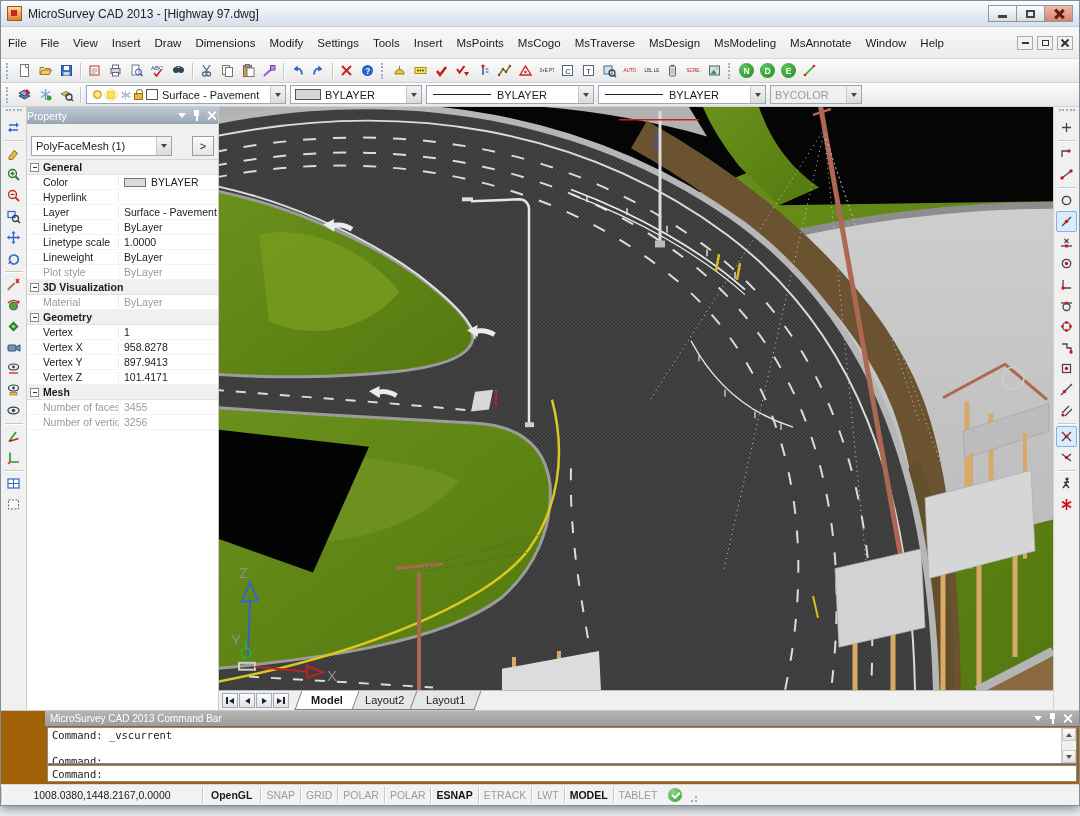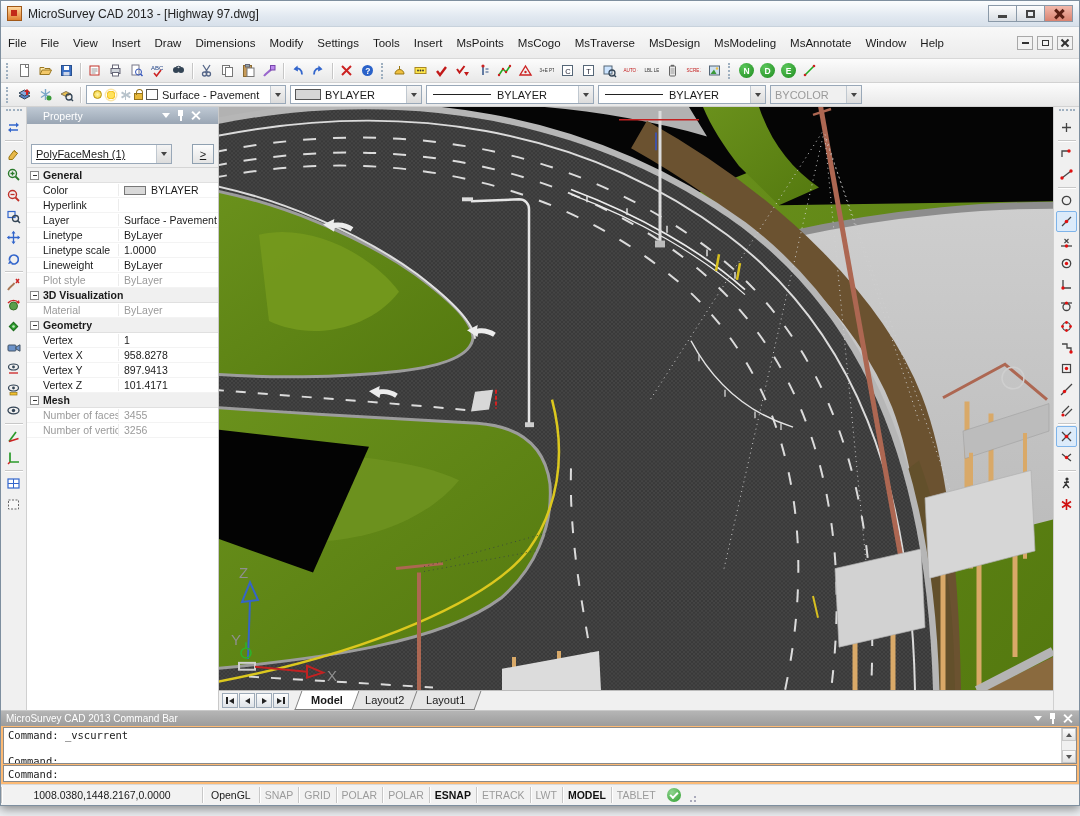--- a/index.html
+++ b/index.html
@@ -67,31 +67,31 @@
   .vstrip.right { border-left:1px solid #d0d0d0; }
   .hgrip { width:16px; height:5px; border-top:2px dotted #9fb0c0; margin-bottom:3px; }
   .vbtn { width:21px; height:21px; display:flex; align-items:center; justify-content:center; border:1px solid transparent; border-radius:2px; }
   .vbtn.active { border-color:#7eb4ea; background:#dcebfa; }
   .vbtn svg { width:15px; height:15px; display:block; }
   .vsep { width:18px; height:1px; background:#c8c8c8; margin:2px 0; box-shadow:0 1px 0 #fff; }
 
   
   .prop-panel { width:192px; background:#f0f0f0; border-right:1px solid #c9c9c9; display:flex; flex-direction:column; }
   .panel-title { height:17px; background:linear-gradient(#bfc9d4,#9aa6b4); color:#fff; font-size:10.5px;
-                 display:flex; align-items:center; padding:0 16px; }
+                 display:flex; align-items:center; padding:0 0; }
   .panel-title .t { flex:1; }
   .pt-btn { width:13px; height:13px; display:flex; align-items:center; justify-content:center; margin-left:2px; }
   .pt-down { width:0; height:0; border-left:4px solid transparent; border-right:4px solid transparent; border-top:5px solid #fff; }
   .pt-pin { position:relative; width:9px; height:11px; }
   .pt-pin::before { content:""; position:absolute; left:2px; top:0; width:5px; height:6px; background:#fff; }
   .pt-pin::after { content:""; position:absolute; left:4px; top:6px; width:1.5px; height:5px; background:#fff; }
   .pt-x { position:relative; width:9px; height:9px; }
   .pt-x::before,.pt-x::after { content:""; position:absolute; left:4px; top:-1px; width:2px; height:11px; background:#fff; }
   .pt-x::before{transform:rotate(45deg);} .pt-x::after{transform:rotate(-45deg);}
-  .selector-row { display:flex; padding:20px 4px 3px 4px; gap:20px; background:#f0f0f0;text-decoration:underline; }
+  .selector-row { display:flex; padding:12px 4px 3px 4px; gap:20px; background:#f0f0f0; }
   .selector-row .combo { flex:1; margin:0; height:20px; }
   .expand-btn { width:22px; height:20px; border:1px solid #8fa0b0; background:linear-gradient(#fcfcfc,#e4e4e4);
                 display:flex; align-items:center; justify-content:center; font-size:11px; }
   .prop-grid { flex:1; background:#fff; border-top:1px solid #d5d5d5; overflow:hidden; }
   .prow { display:flex; height:15px; align-items:center; font-size:10.5px; border-bottom:1px solid #f3f3f3; }
   .prow .lbl { width:92px; padding-left:16px; border-right:1px solid #ececec; white-space:nowrap; overflow:hidden; }
   .prow .val { flex:1; padding-left:5px; white-space:nowrap; overflow:hidden; display:flex; align-items:center; }
   .prow.cat { background:#f0f0f0; font-weight:bold; border-bottom:1px solid #e0e0e0; }
   .prow.cat .lbl { border-right:none; padding-left:3px; display:flex; align-items:center; width:auto; }
   .prow.muted .lbl,.prow.muted .val { color:#9a9a9a; }
@@ -109,38 +109,38 @@
   .tri-r { width:0; height:0; border-top:3.5px solid transparent; border-bottom:3.5px solid transparent; border-left:5px solid #222; }
   .endbar { width:2px; height:7px; background:#222; }
   .tabs { display:flex; margin-left:8px; height:100%; align-items:stretch; }
   .tab { transform:skewX(-20deg); border:1px solid #808080; border-top:none; background:#e6e6e6; padding:0 12px; margin-right:-4px;
          display:flex; align-items:center; }
   .tab span { transform:skewX(20deg); font-size:11px; }
   .tab.active { background:#ffffff; z-index:2; }
   .tab.active span { font-weight:bold; }
 
   
-  .cmdbar { height:74px; background:#fdba74; border-top:1px solid #c9c9c9; display:flex; flex-direction:column; }
+  .cmdbar { height:74px; background:#a16207; border-top:1px solid #c9c9c9; display:flex; flex-direction:column;padding-left:44px; }
   .cmd-title { height:15px; background:linear-gradient(#b5b5b5,#9c9c9c); color:#fff; font-size:10px; display:flex; align-items:center; padding:0 5px; }
   .cmd-title .t { flex:1; }
   .cmd-history { flex:1; margin:1px 2px 1px 2px; background:#fff; border:1px solid #8a8a8a; display:flex; min-height:0; }
   .cmd-lines { flex:1; font-family:"DejaVu Sans Mono", monospace; font-size:10.5px; line-height:13px; padding:1px 4px; white-space:pre; overflow:hidden; }
   .cmd-scroll { width:15px; background:#f0f0f0; border-left:1px solid #d0d0d0; display:flex; flex-direction:column; justify-content:space-between; }
   .sarrow { height:13px; display:flex; align-items:center; justify-content:center; background:linear-gradient(#fcfcfc,#e2e2e2); border:1px solid #c8c8c8; }
   .up { width:0;height:0;border-left:3.5px solid transparent;border-right:3.5px solid transparent;border-bottom:4.5px solid #555; }
   .dn { width:0;height:0;border-left:3.5px solid transparent;border-right:3.5px solid transparent;border-top:4.5px solid #555; }
   .cmd-input { height:17px; margin:0 2px 2px 2px; background:#fff; border:1px solid #8a8a8a;
                font-family:"DejaVu Sans Mono", monospace; font-size:10.5px; display:flex; align-items:center; padding:0 4px; }
 
   
   .statusbar { height:21px; background:#f2f2f2; border-top:1px solid #d9d9d9; display:flex; align-items:center; font-size:10.5px; }
   .status-msg { flex:1; padding-left:8px; }
   .ssep { width:1px; align-self:stretch; margin:2px 0; background:#c8c8c8; box-shadow:1px 0 0 #fff; }
   .scoords { width:200px; text-align:center; }
-  .srender { padding:0 8px; font-weight:normal; }
+  .srender { padding:0 8px; font-weight:bold; }
   .stoggle { padding:0 5px; color:#9b9b9b; }
   .stoggle.on { color:#111; font-weight:bold; }
   .okc { width:14px; height:14px; border-radius:50%; background:radial-gradient(circle at 35% 30%, #8fd48f, #2e9e2e); margin:0 6px; position:relative; }
   .okc::after { content:""; position:absolute; left:3.5px; top:3.5px; width:6px; height:3px; border-left:2px solid #fff; border-bottom:2px solid #fff; transform:rotate(-45deg); }
   .rgrip { width:12px; height:100%; position:relative; }
   .rgrip i { position:absolute; width:2px; height:2px; background:#aab; }
   .rgrip i:nth-child(1){right:3px;bottom:3px;} .rgrip i:nth-child(2){right:7px;bottom:3px;} .rgrip i:nth-child(3){right:3px;bottom:7px;}
 </style>
 </head>
 <body>

